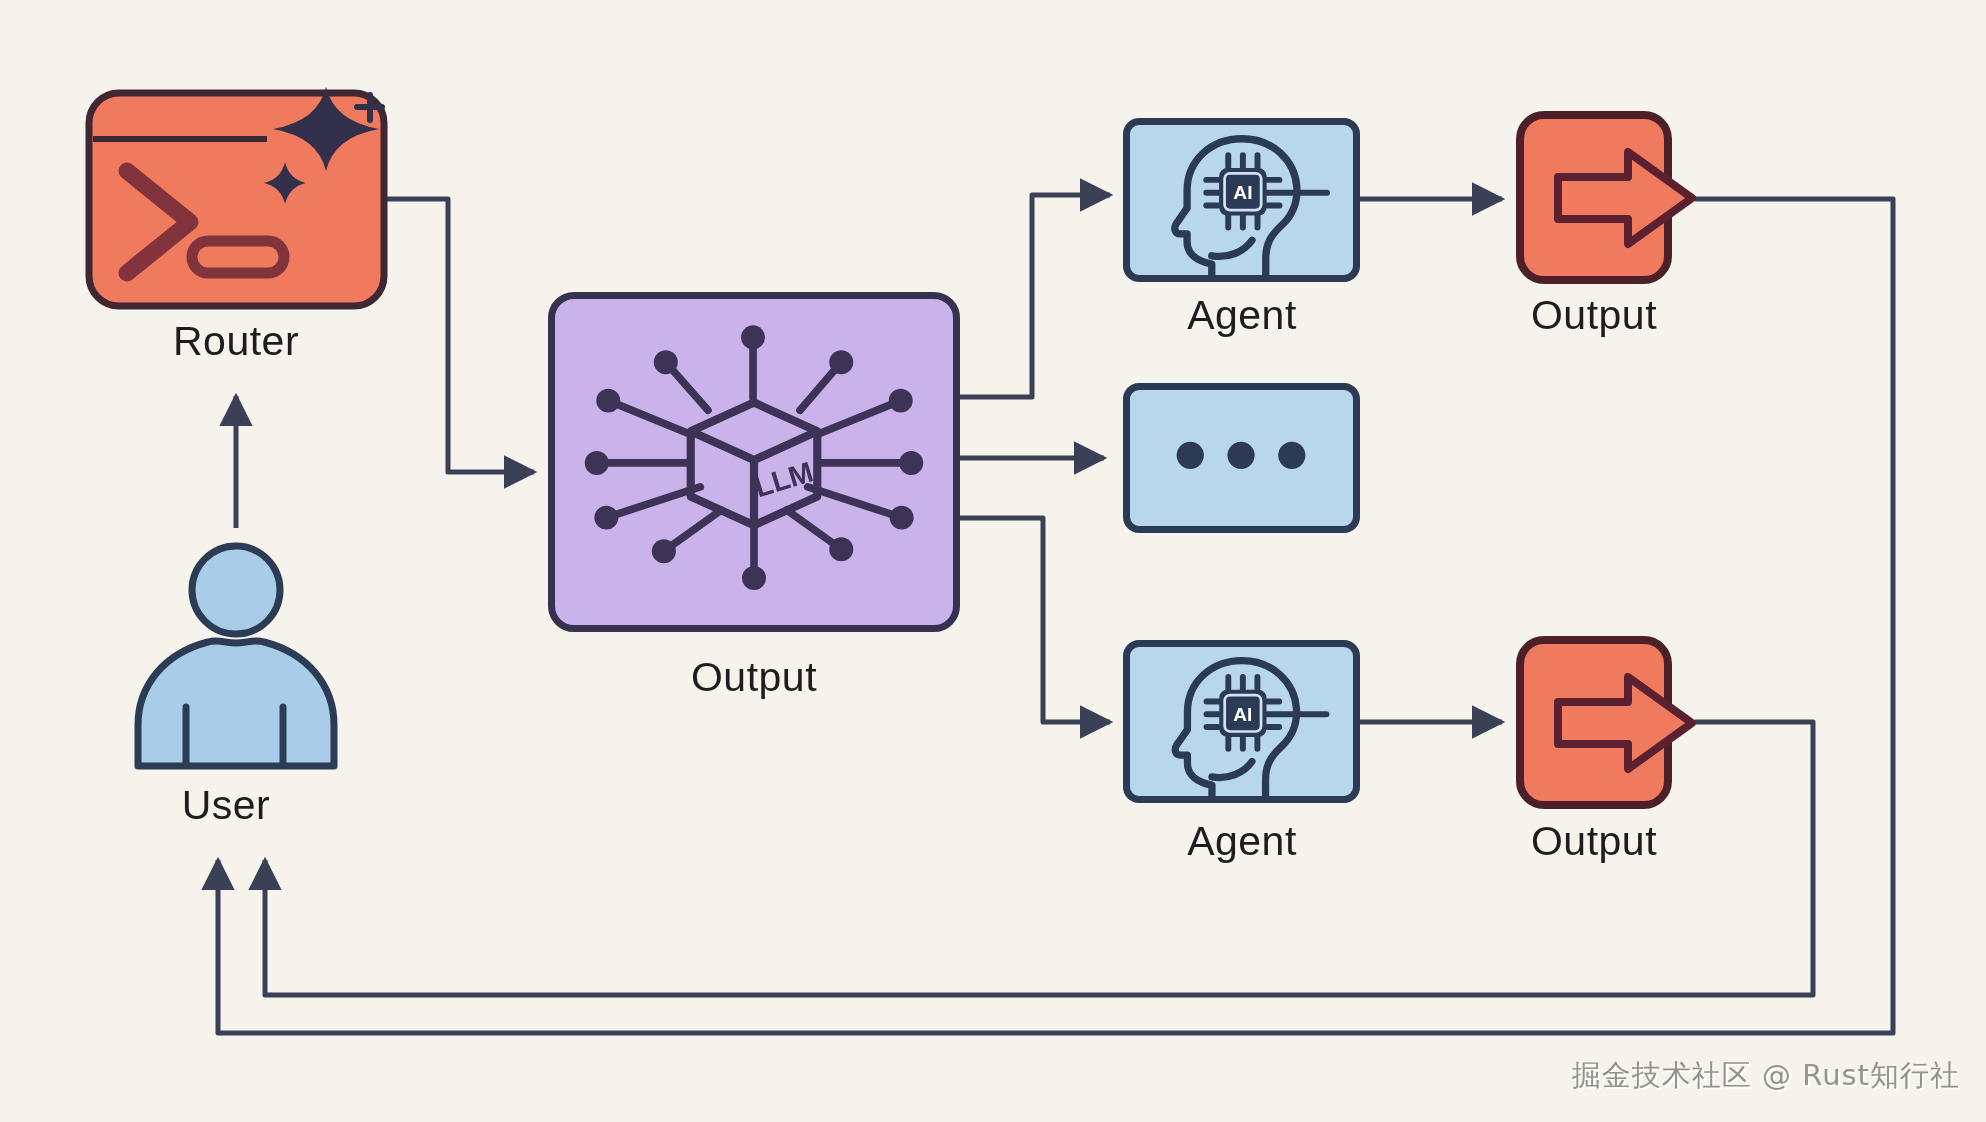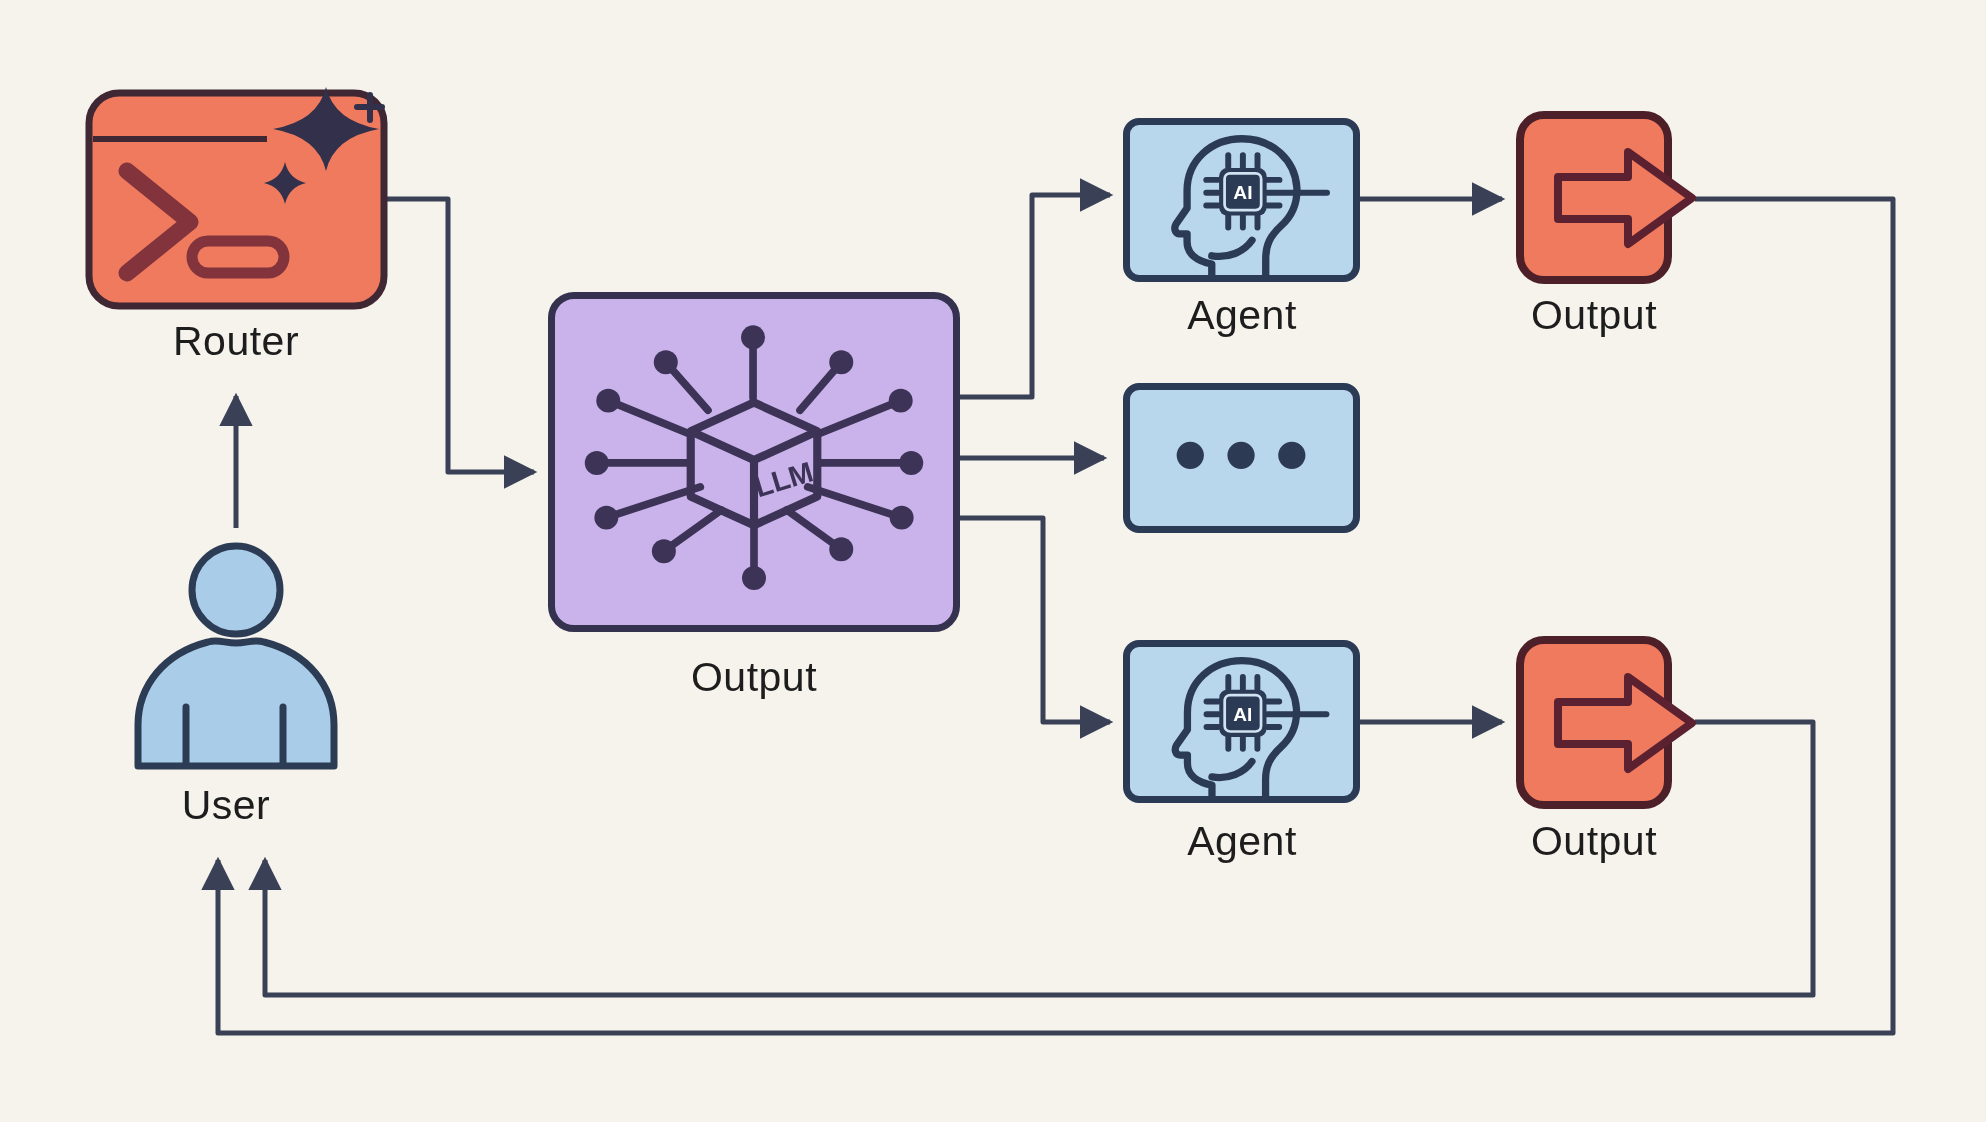--- a/index.html
+++ b/index.html
@@ -187,14 +187,15 @@
   <div class="label" style="left:1594px;top:294px;">Output</div>
 
   <div class="node" style="left:1513px;top:633px;width:192px;height:182px;">
     <svg width="192" height="182" viewBox="0 0 192 182">
       <rect x="7" y="7" width="148" height="165" rx="24" fill="#ef7a5e" stroke="#4d2029" stroke-width="8"></rect>
       <polygon points="45,69 115,69 115,44 179,90 115,136 115,111 45,111" fill="#ef7a5e" stroke="#5c2130" stroke-width="8" stroke-linejoin="round"></polygon>
     </svg>
   </div>
   <div class="label" style="left:1594px;top:820px;">Output</div>
 
+  <div class="watermark">掘金技术社区 @ Rust知行社</div>
 
 </div>
 
 </body></html>

